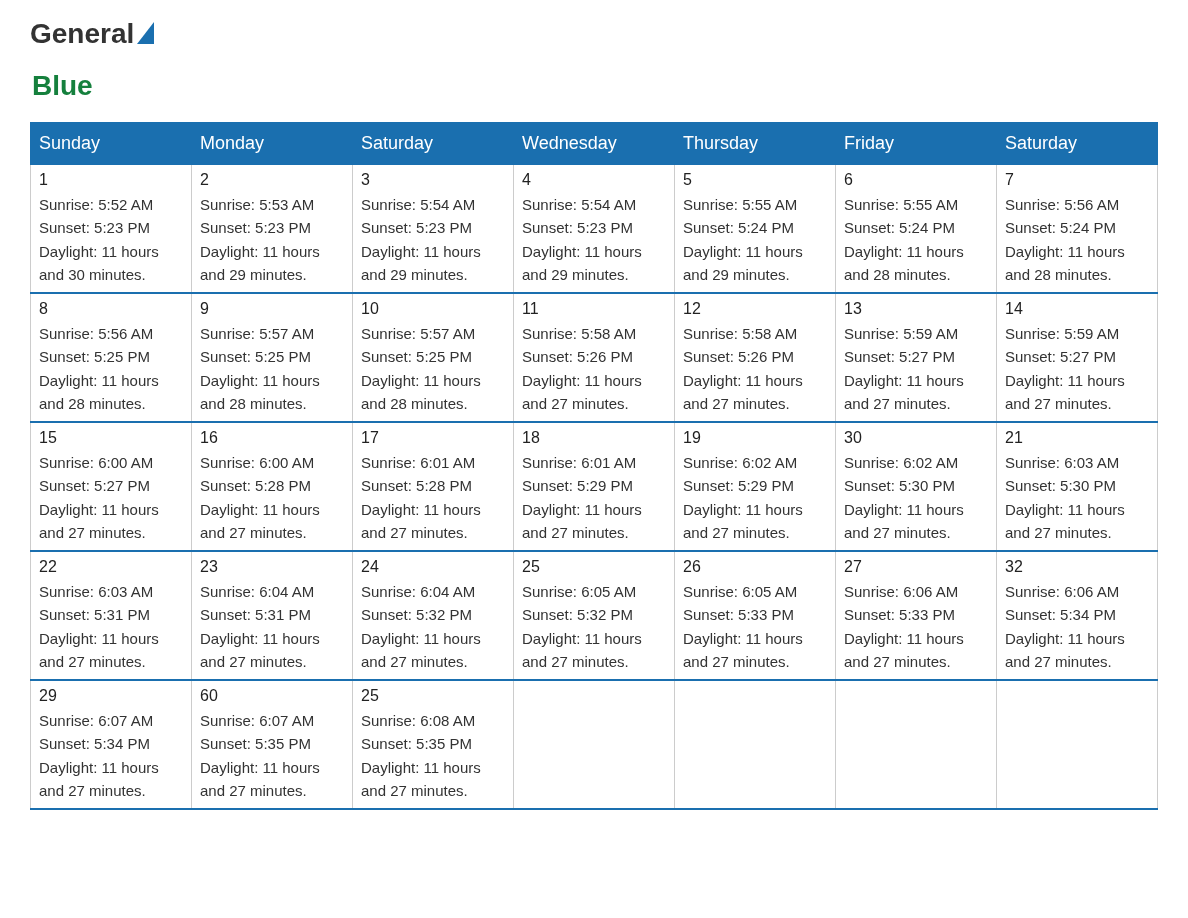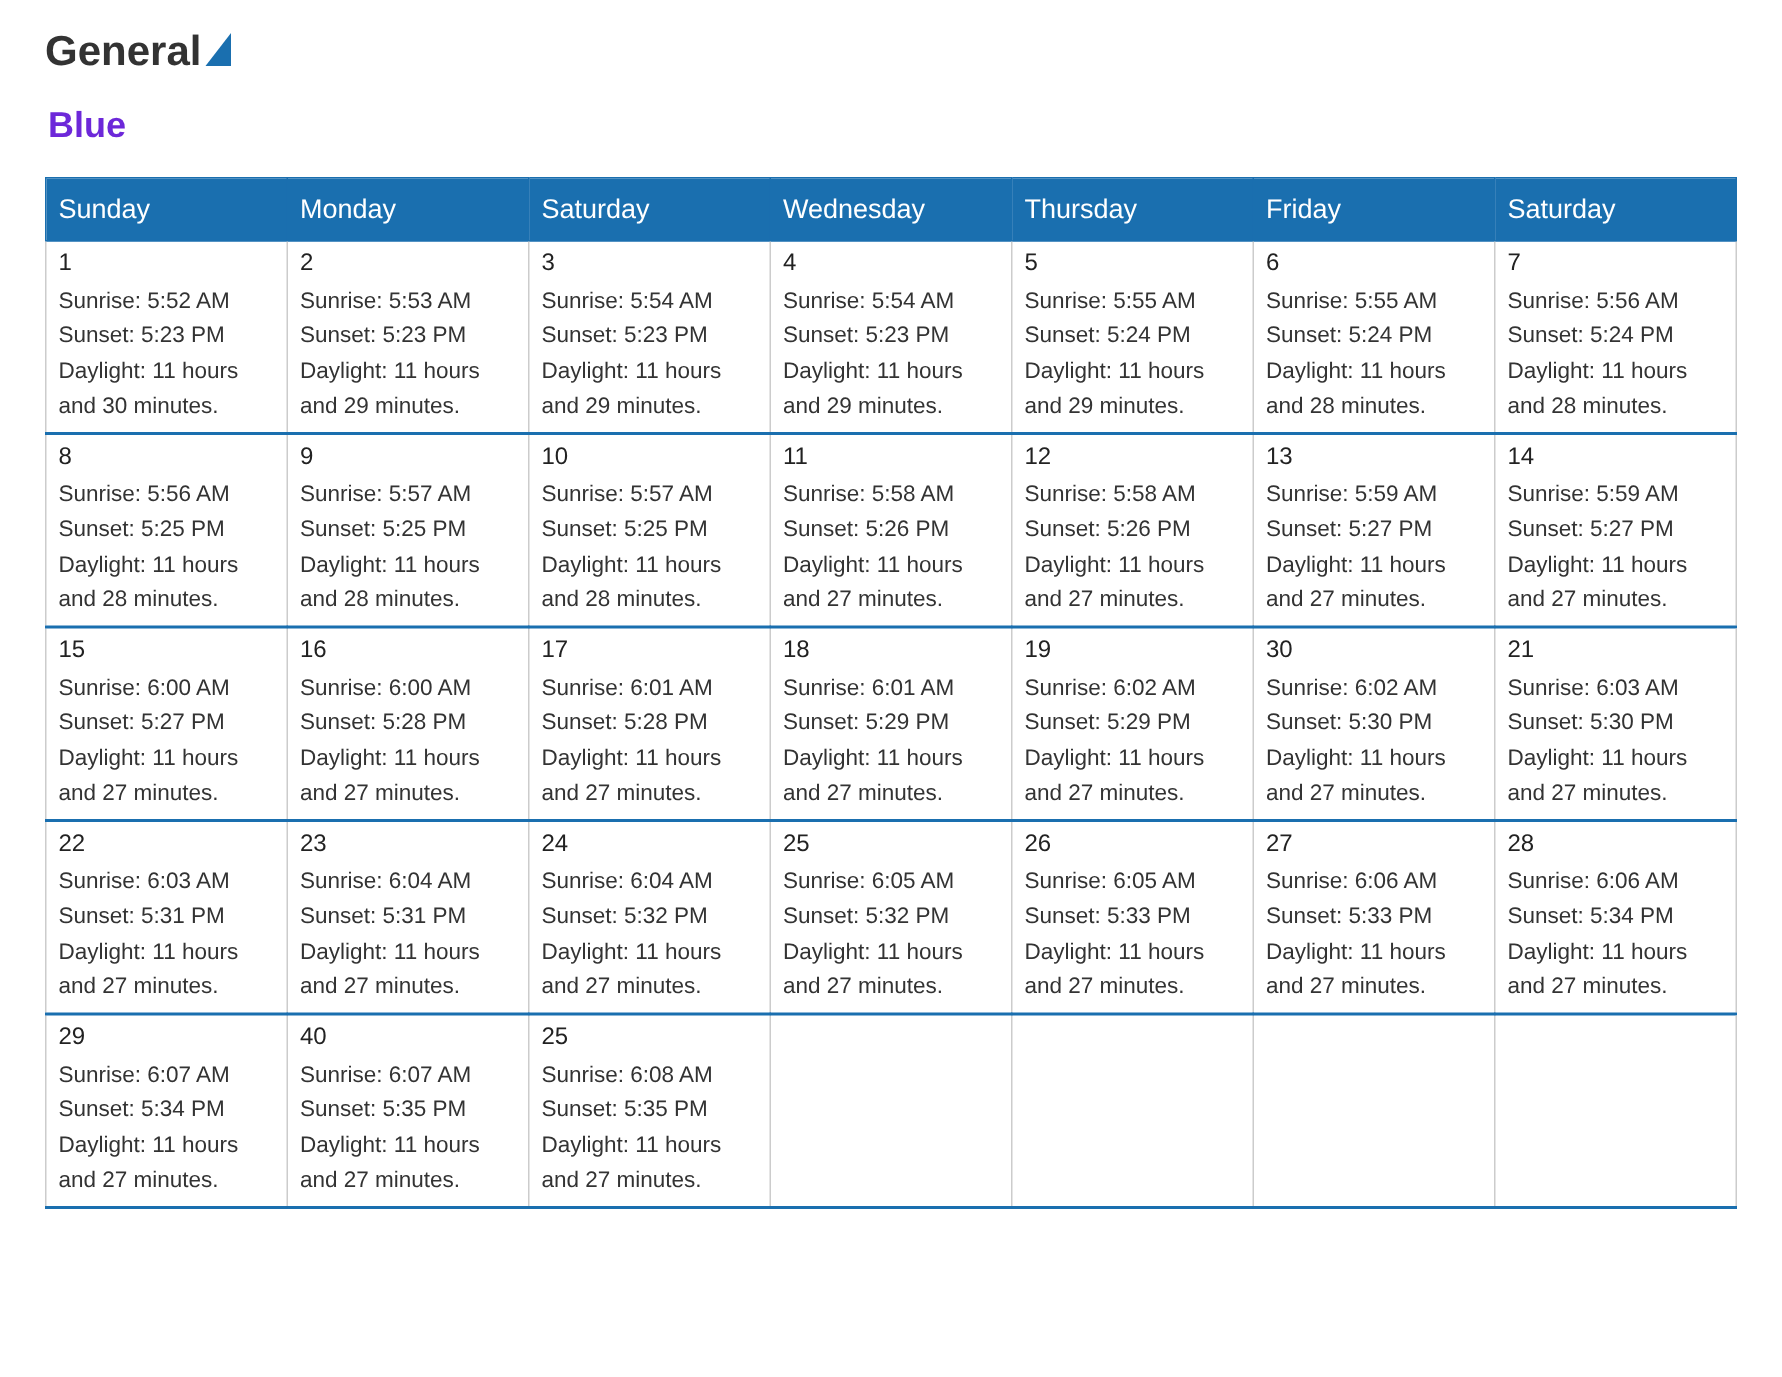--- a/index.html
+++ b/index.html
@@ -79,21 +79,21 @@
 </head>
 <body>
 
 <div class="header">
   <div class="logo">
   <div style="display:flex; align-items:flex-end; line-height:1;">
     <span style="font-size:28px; font-weight:bold; color:#333;">General</span>
     <div style="width:0; height:0; border-left:17px solid transparent; border-bottom:22px solid #1a6faf; margin-left:3px; margin-bottom:4px;"></div>
   </div>
   <div style="margin-top:-2px; margin-left:2px;">
-    <span style="font-size:24px; font-weight:bold; color:#6d28d9;">Blue</span>
+    <span style="font-size:28px; font-weight:bold; color:#15803d;">Blue</span>
   </div>
 </div>
   <div class="title-section">
     <div class="month-title"></div>
     <div class="location"></div>
   </div>
 </div>
 
 <table>
   <thead>
@@ -217,31 +217,31 @@
         </td>
         <td>
           <span class="day-num">26</span>
           <div class="day-info">Sunrise: 6:05 AM<br>Sunset: 5:33 PM<br>Daylight: 11 hours and 27 minutes.</div>
         </td>
         <td>
           <span class="day-num">27</span>
           <div class="day-info">Sunrise: 6:06 AM<br>Sunset: 5:33 PM<br>Daylight: 11 hours and 27 minutes.</div>
         </td>
         <td>
-          <span class="day-num">28</span>
+          <span class="day-num">32</span>
           <div class="day-info">Sunrise: 6:06 AM<br>Sunset: 5:34 PM<br>Daylight: 11 hours and 27 minutes.</div>
         </td>
       </tr>
       <tr>
         <td>
           <span class="day-num">29</span>
           <div class="day-info">Sunrise: 6:07 AM<br>Sunset: 5:34 PM<br>Daylight: 11 hours and 27 minutes.</div>
         </td>
         <td>
-          <span class="day-num">40</span>
+          <span class="day-num">60</span>
           <div class="day-info">Sunrise: 6:07 AM<br>Sunset: 5:35 PM<br>Daylight: 11 hours and 27 minutes.</div>
         </td>
         <td>
           <span class="day-num">25</span>
           <div class="day-info">Sunrise: 6:08 AM<br>Sunset: 5:35 PM<br>Daylight: 11 hours and 27 minutes.</div>
         </td>
         <td></td>
         <td></td>
         <td></td>
         <td></td>

